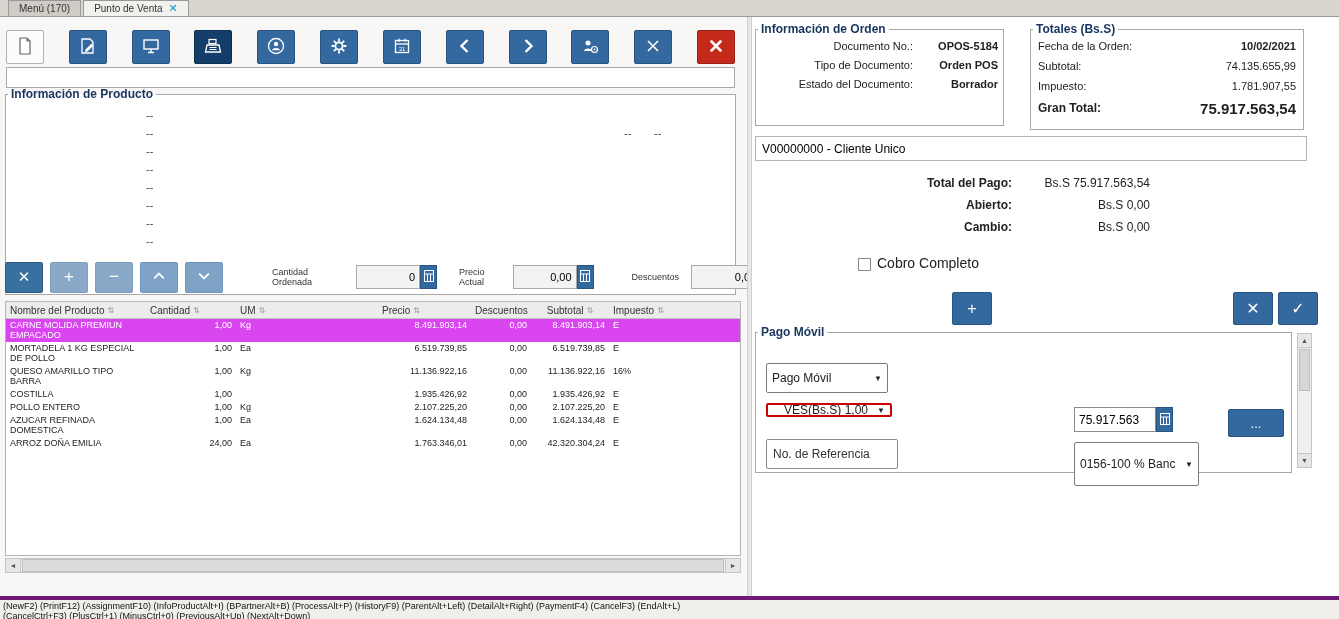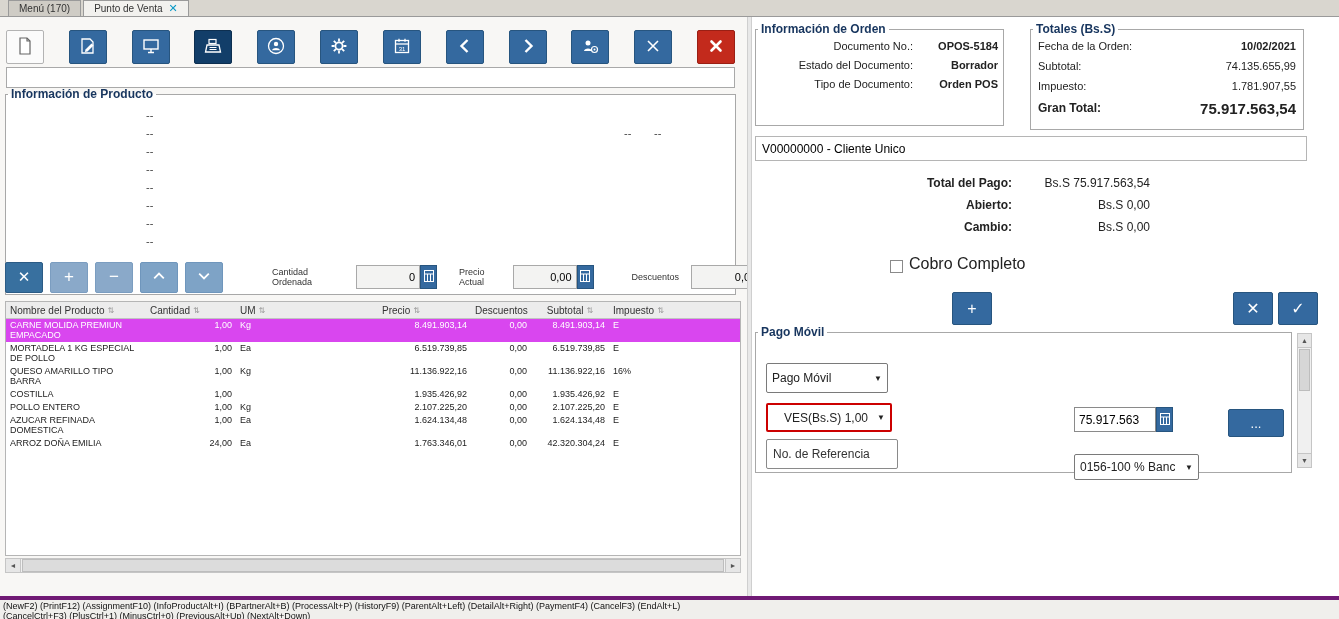--- a/index.html
+++ b/index.html
@@ -81,21 +81,21 @@
   .tot-row.grand .tot-label { font-weight:bold; font-size:12px; }
   .tot-row.grand .tot-value { font-weight:bold; font-size:15px; }
 
   .customer { position:absolute; left:3px; top:119px; width:552px; height:25px; border:1px solid #b5b5b5; font-size:12px; padding:0 6px; background:#fff; }
 
   .pay-sum { position:absolute; left:0; top:155px; width:398px; }
   .ps-row { display:flex; height:22px; align-items:center; }
   .ps-label { width:260px; text-align:right; font-weight:bold; font-size:12px; white-space:nowrap; }
   .ps-value { width:138px; text-align:right; font-size:12px; white-space:nowrap; }
 
-  .cobro { position:absolute; left:106px; top:238px; display:flex; align-items:flex-end; gap:6px; font-size:16px; cursor:pointer;margin-left:32px; }
+  .cobro { position:absolute; left:106px; top:238px; display:flex; align-items:flex-end; gap:6px; font-size:14px; cursor:pointer; }
   .checkbox { width:13px; height:13px; border:1px solid #8a8a8a; background:#fff; }
 
   .sqbtn { position:absolute; width:40px; height:33px; background:#34699f; border:1px solid #27557f; border-radius:2px; color:#fff; display:flex; align-items:center; justify-content:center; font-size:16px; cursor:pointer; }
 
   .pago { position:absolute; left:3px; top:308px; width:537px; height:148px; }
   .fake-select { position:absolute; border:1px solid #7a7a7a; border-radius:2px; background:#fff; display:flex; align-items:center; justify-content:space-between; font-size:12px; padding:0 5px; cursor:pointer; white-space:nowrap; overflow:hidden; }
   .caret { font-size:8px; color:#222; margin-left:6px; flex:0 0 auto; }
   .red-border { border:2px solid #cc0000; }
   .ref-input { position:absolute; left:10px; top:100px; width:132px; height:30px; border:1px solid #8a8a8a; border-radius:2px; font-size:12px; padding:0 6px; background:#fff; }
   .ref-input::placeholder { color:#333; opacity:1; }
@@ -408,26 +408,26 @@
 
   <div class="right">
 
     <fieldset class="order-info">
       <legend>Información de Orden</legend>
       <div class="oi-row">
           <div class="oi-label">Documento No.:</div>
           <div class="oi-value">OPOS-5184</div>
         </div>
       <div class="oi-row">
+          <div class="oi-label">Tipo de Documento:</div>
+          <div class="oi-value">Orden POS</div>
+        </div>
+      <div class="oi-row">
           <div class="oi-label">Estado del Documento:</div>
           <div class="oi-value">Borrador</div>
-        </div>
-      <div class="oi-row">
-          <div class="oi-label">Tipo de Documento:</div>
-          <div class="oi-value">Orden POS</div>
         </div>
     </fieldset>
 
     <fieldset class="totals">
       <legend>Totales (Bs.S)</legend>
       <div class="tot-row fecha">
           <div class="tot-label">Fecha de la Orden:</div>
           <div class="tot-value">10/02/2021</div>
         </div>
       <div class="tot-row">
@@ -477,38 +477,38 @@
       </div>
 
     <fieldset class="pago" style="position:absolute;">
       <legend>Pago Móvil</legend>
 
       <div class="fake-select" style="left:10px; top:24px; width:122px; height:30px;">
         <span>Pago Móvil</span>
         <span class="caret">▼</span>
       </div>
 
-      <div class="fake-select red-border" style="left:10px; top:64px; width:126px; height:29px;padding-left:16px;">
+      <div class="fake-select red-border" style="left:10px; top:64px; width:126px; height:14px;padding-left:16px;">
         <span>VES(Bs.S) 1,00</span>
         <span class="caret">▼</span>
       </div>
 
       <input class="ref-input" placeholder="No. de Referencia" style="">
 
       <div class="amt-wrap">
         <input class="amt-input" value="75.917.563" style="">
         <div class="mini-btn">
             <span><svg width="10" height="12" viewBox="0 0 10 12">
                 <rect x="0.5" y="0.5" width="9" height="11" fill="none" stroke="#fff"></rect>
                 <path d="M0.5 4h9M3.5 4v8M6.5 4v8" stroke="#fff"></path>
               </svg></span>
           </div>
       </div>
 
-      <div class="fake-select" style="left:318px; top:103px; width:125px; height:26px;margin-top:12px;">
+      <div class="fake-select" style="left:318px; top:103px; width:125px; height:44px;">
         <span style="overflow:hidden; text-overflow:clip;">0156-100 % Banc</span>
         <span class="caret">▼</span>
       </div>
 
       <div class="more-btn">
           <span>...</span>
         </div>
     </fieldset>
 
     <div class="vscroll">

